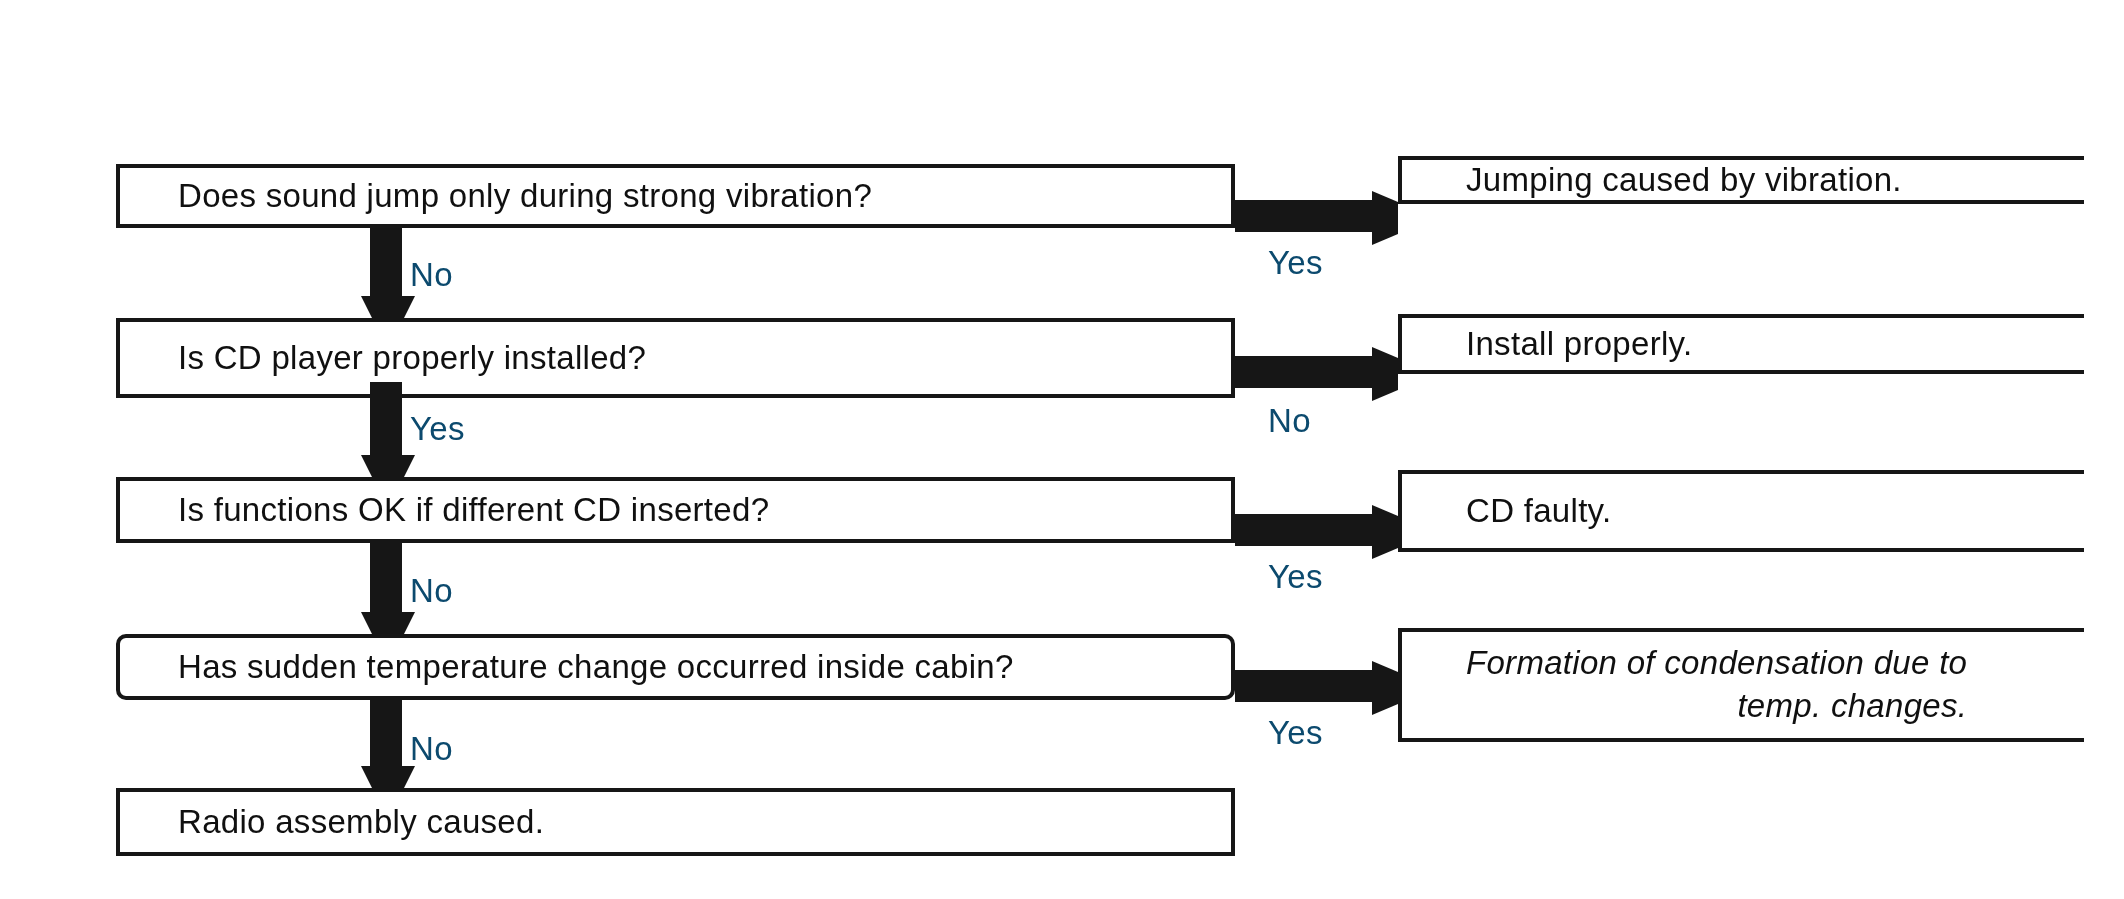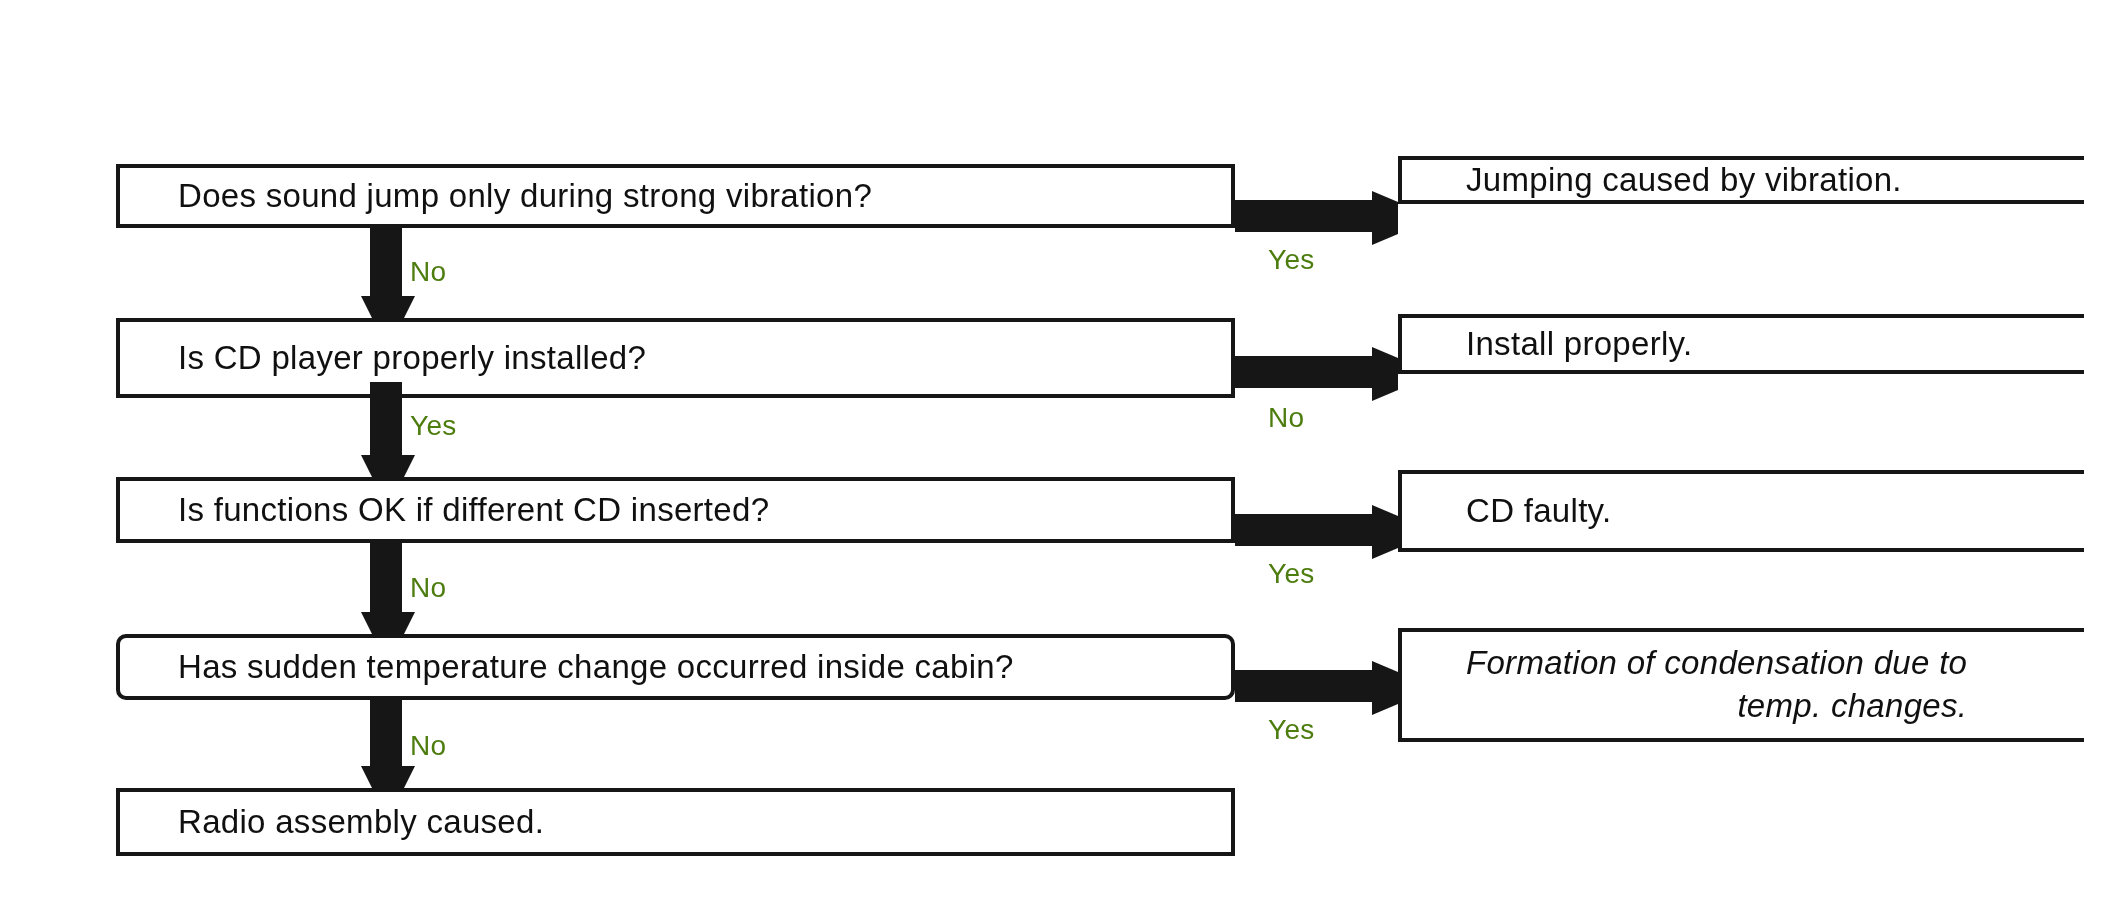--- a/index.html
+++ b/index.html
@@ -78,23 +78,23 @@
     border-bottom: 11px solid transparent;
     border-left: 26px solid #161616;
   }
   .ha1 { top: 111px; }
   .ha2 { top: 267px; }
   .ha3 { top: 425px; }
   .ha4 { top: 581px; }
 
   .lbl {
     position: absolute;
-    font-size: 28px;
+    font-size: 33px;
     letter-spacing: 0.3px;
-    color: #4d7c0f;
+    color: #0c4a6e;
   }
   .lv { left: 314px; }
   .lv1 { top: 160px; }
   .lv2 { top: 314px; }
   .lv3 { top: 476px; }
   .lv4 { top: 634px; }
   .lh { left: 1172px; }
   .lh1 { top: 148px; }
   .lh2 { top: 306px; }
   .lh3 { top: 462px; }

